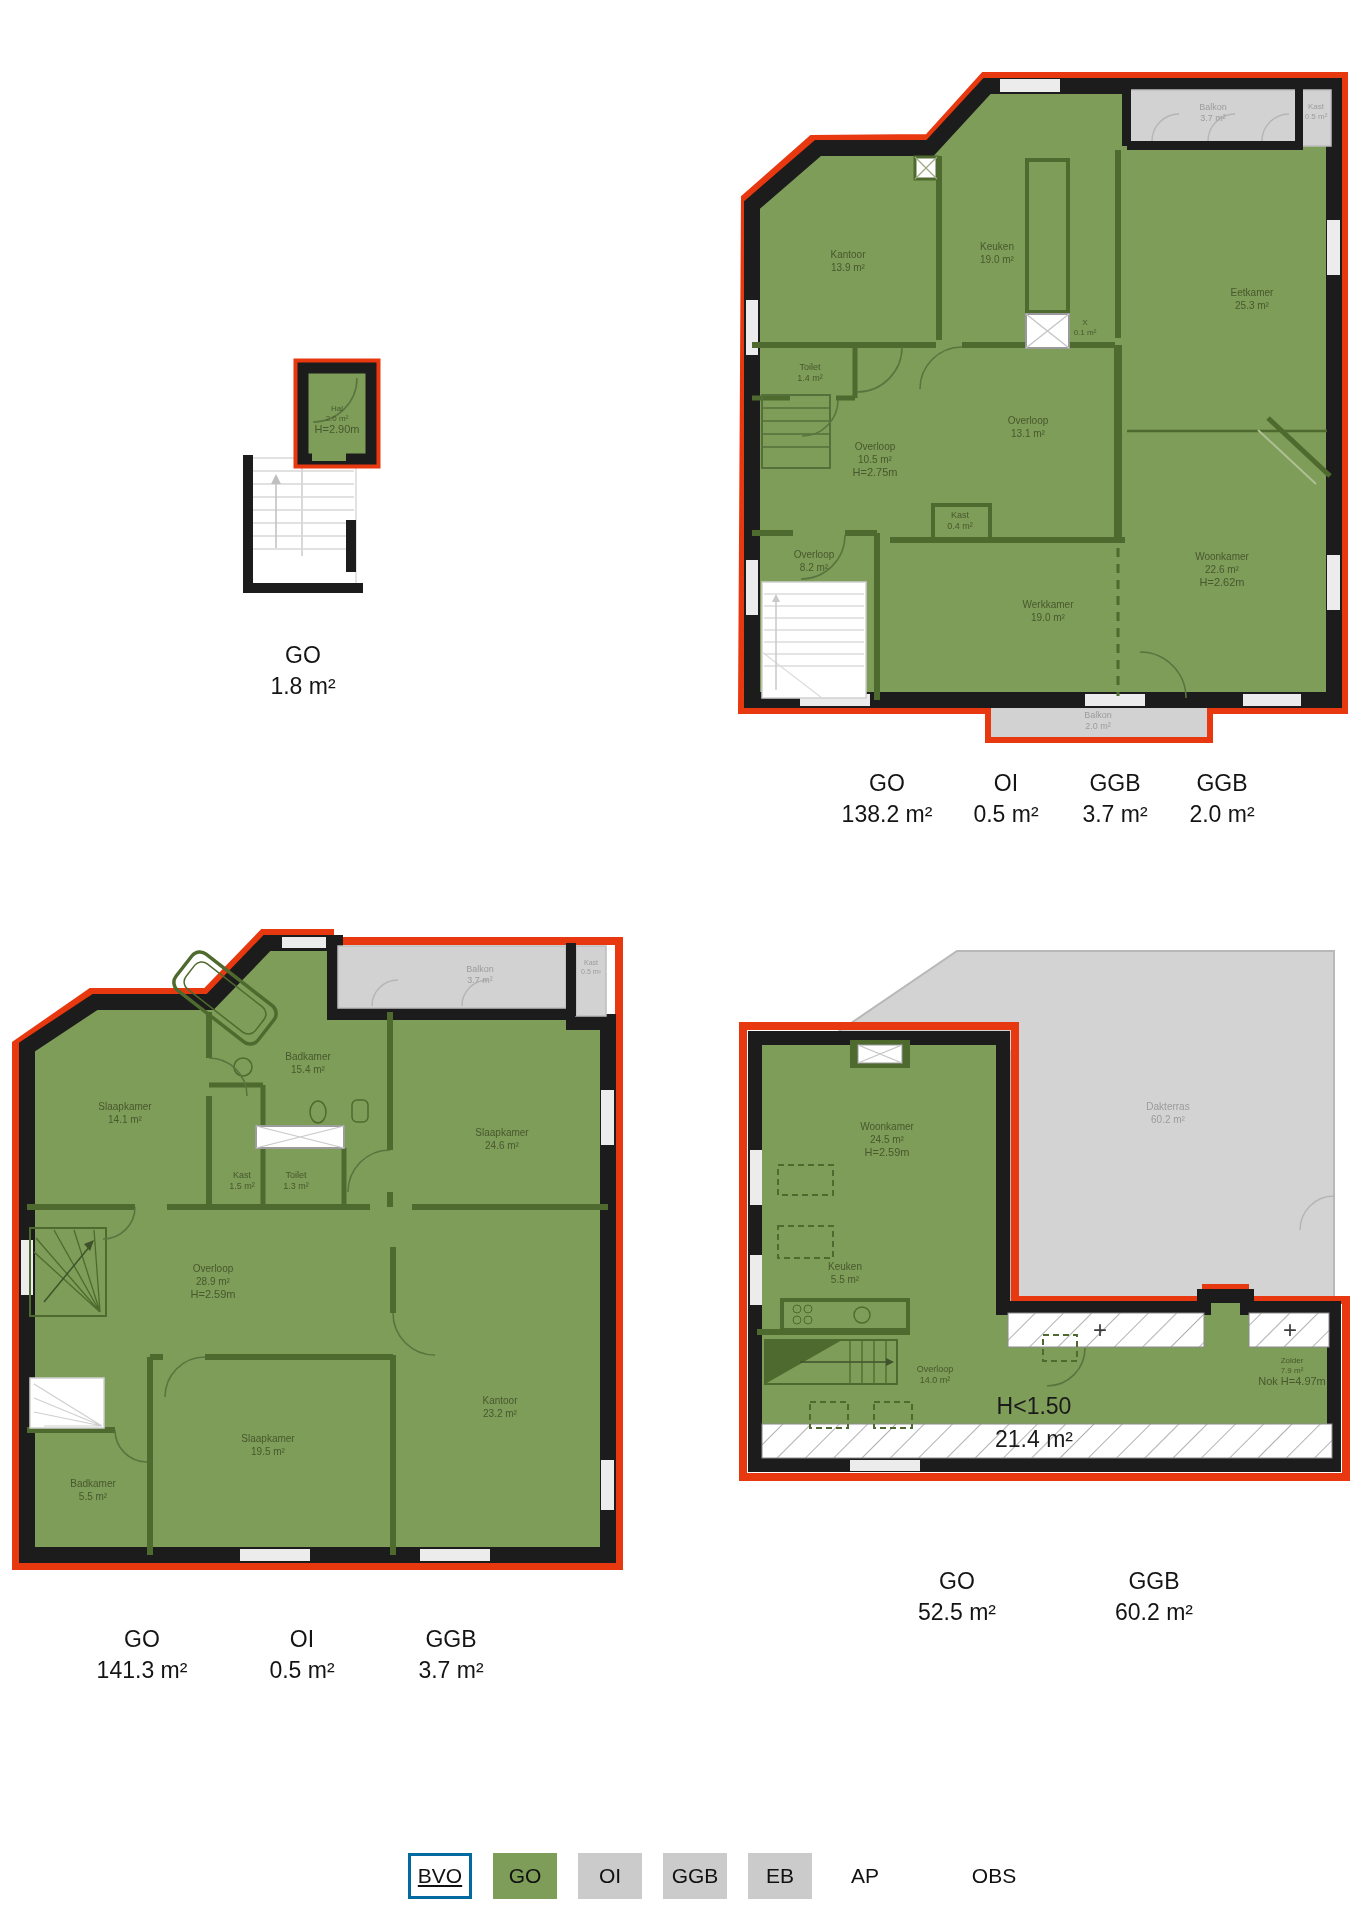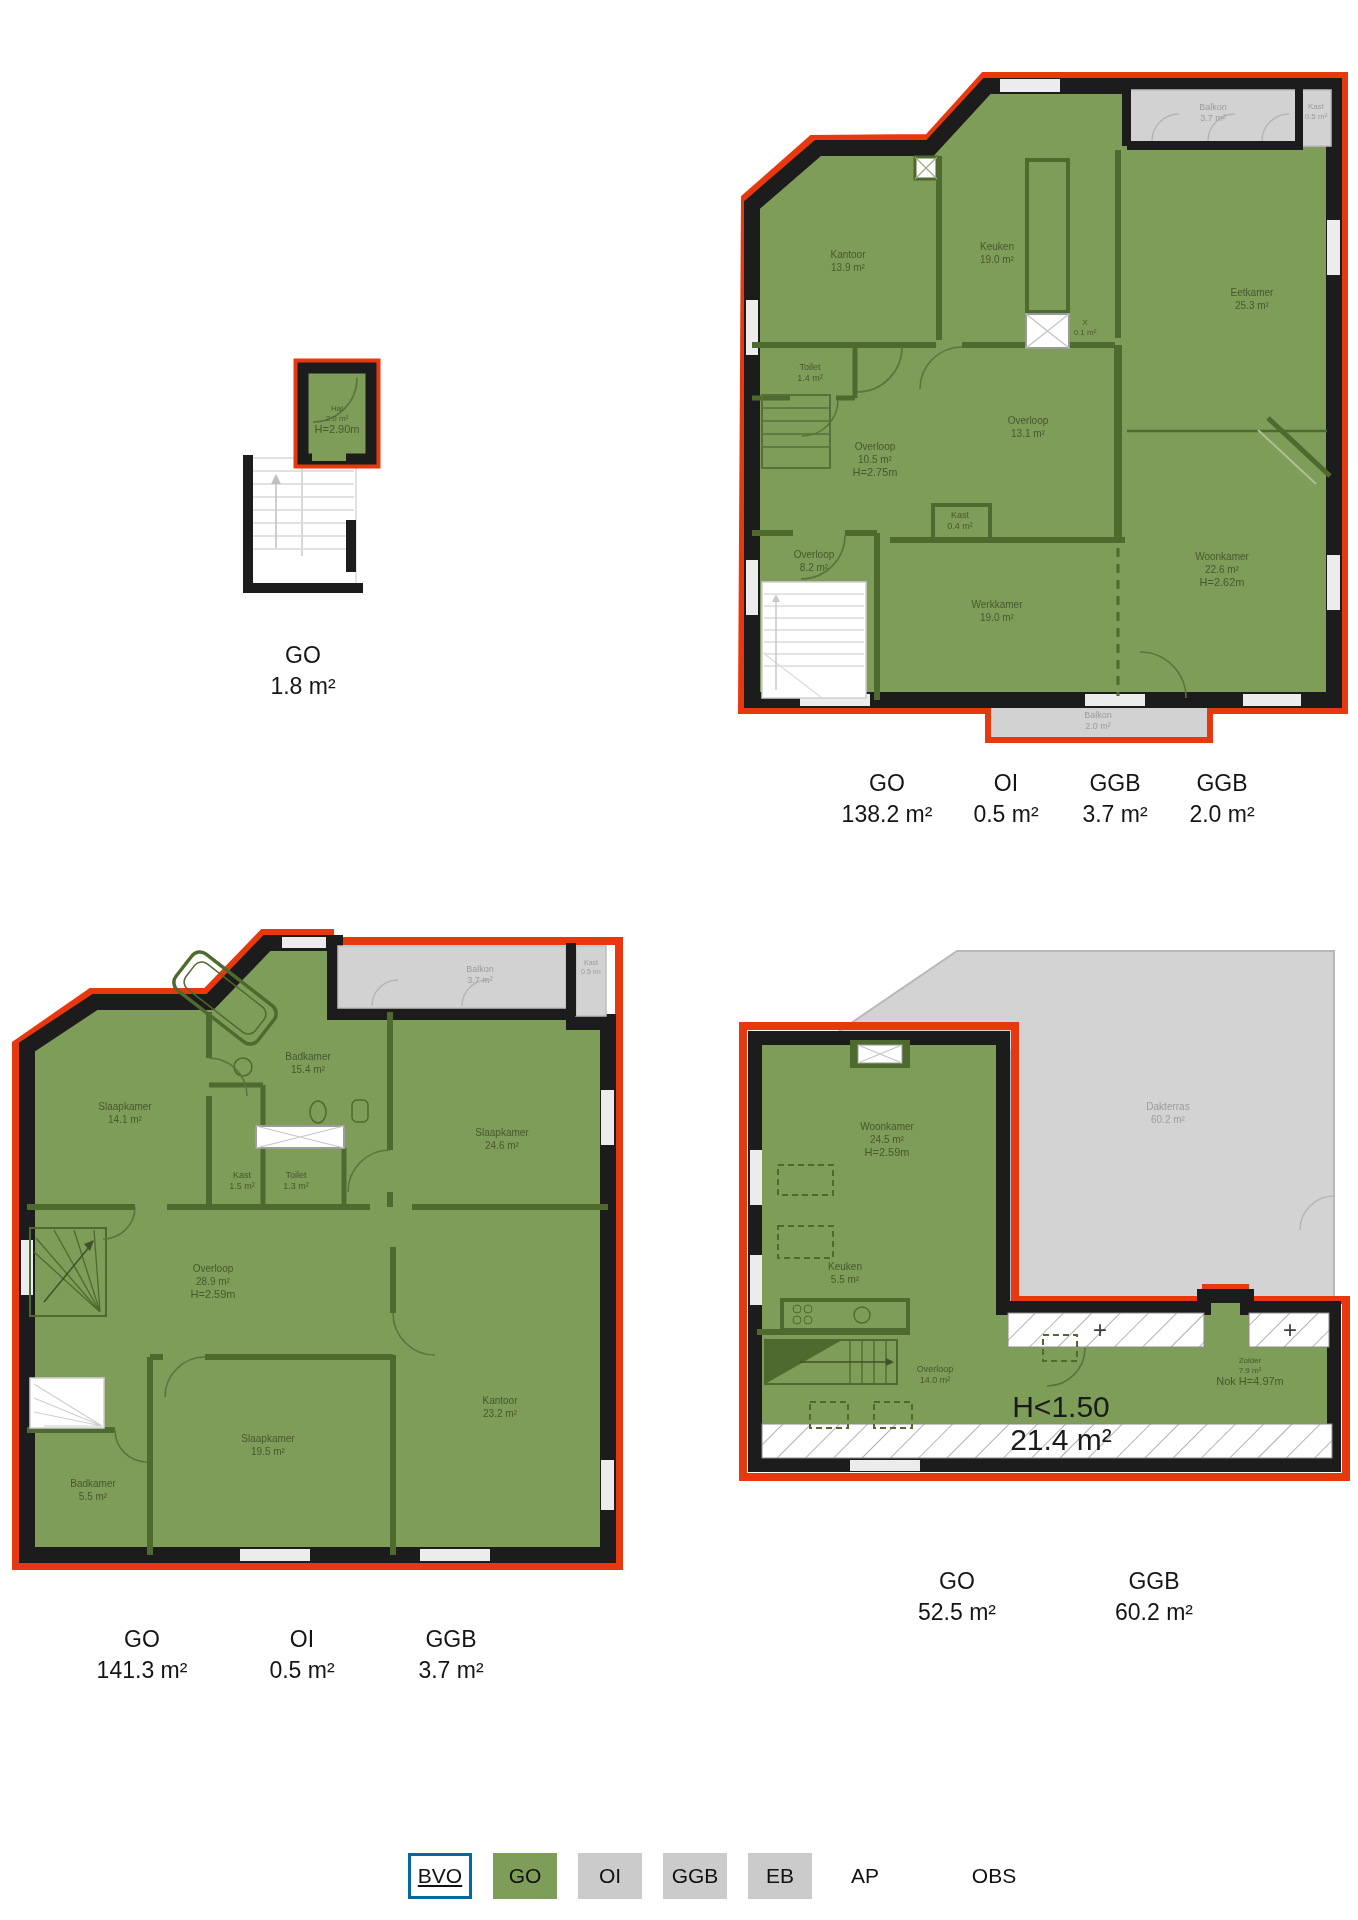--- a/index.html
+++ b/index.html
@@ -11,21 +11,21 @@
   .room span{display:block;}
   .room .note{font-size:11px;}
   .t9{font-size:9px;line-height:11px;text-align:center;}
   .t8{font-size:8px;line-height:10px;}
   .t7{font-size:7px;line-height:9px;}
   .gray{color:#9c9c9c;}
   .metric{position:absolute;transform:translateX(-50%);text-align:center;
           font-size:23px;line-height:31px;color:#141414;white-space:nowrap;}
   .metric span{display:block;}
   .lowh{position:absolute;transform:translateX(-50%);text-align:center;
-        font-size:30px;line-height:33px;color:#1a1a1a;white-space:nowrap;margin-left:27px;}
+        font-size:23px;line-height:33px;color:#1a1a1a;white-space:nowrap;}
   .lowh span{display:block;}
   .plus{position:absolute;transform:translateX(-50%);font-size:24px;color:#3a3a3a;}
   .legend-item{position:absolute;top:1853px;width:64px;height:46px;box-sizing:border-box;
                text-align:center;font-size:21px;line-height:46px;color:#111;}
   .legend-item.bvo{background:#fff;border:3px solid #0369a1;line-height:40px;text-decoration:underline;}
   .legend-item.go{background:#7e9d58;}
   .legend-item.gr{background:#cbcbcb;}
   .legend-item.plain{background:transparent;}
 </style>
 </head>
@@ -251,21 +251,21 @@
       <span>13.1 m²</span>
     </div>
 <div class="room t9" style="left:960px;top:510px">
       <span>Kast</span>
       <span>0.4 m²</span>
     </div>
 <div class="room" style="left:814px;top:548px">
       <span>Overloop</span>
       <span>8.2 m²</span>
     </div>
-<div class="room" style="left:997px;top:598px">
+<div class="room" style="left:1048px;top:598px">
       <span>Werkkamer</span>
       <span>19.0 m²</span>
     </div>
 <div class="room" style="left:1222px;top:550px">
       <span>Woonkamer</span>
       <span>22.6 m²</span>
       <span class="note">H=2.62m</span>
     </div>
 <div class="room t8" style="left:1085px;top:318px">
       <span>X</span>
@@ -364,21 +364,21 @@
       <span class="note">H=2.59m</span>
     </div>
 <div class="room" style="left:845px;top:1260px">
       <span>Keuken</span>
       <span>5.5 m²</span>
     </div>
 <div class="room t9" style="left:935px;top:1364px">
       <span>Overloop</span>
       <span>14.0 m²</span>
     </div>
-<div class="room t8" style="left:1250px;top:1356px">
+<div class="room t8" style="left:1292px;top:1356px">
       <span>Zolder</span>
       <span>7.9 m²</span>
       <span class="note">Nok H=4.97m</span>
     </div>
 <div class="room gray" style="left:1168px;top:1100px">
       <span>Dakterras</span>
       <span>60.2 m²</span>
     </div>
 <span class="plus" style="left:1100px;top:1316px">+</span>
 <span class="plus" style="left:1290px;top:1316px">+</span>

